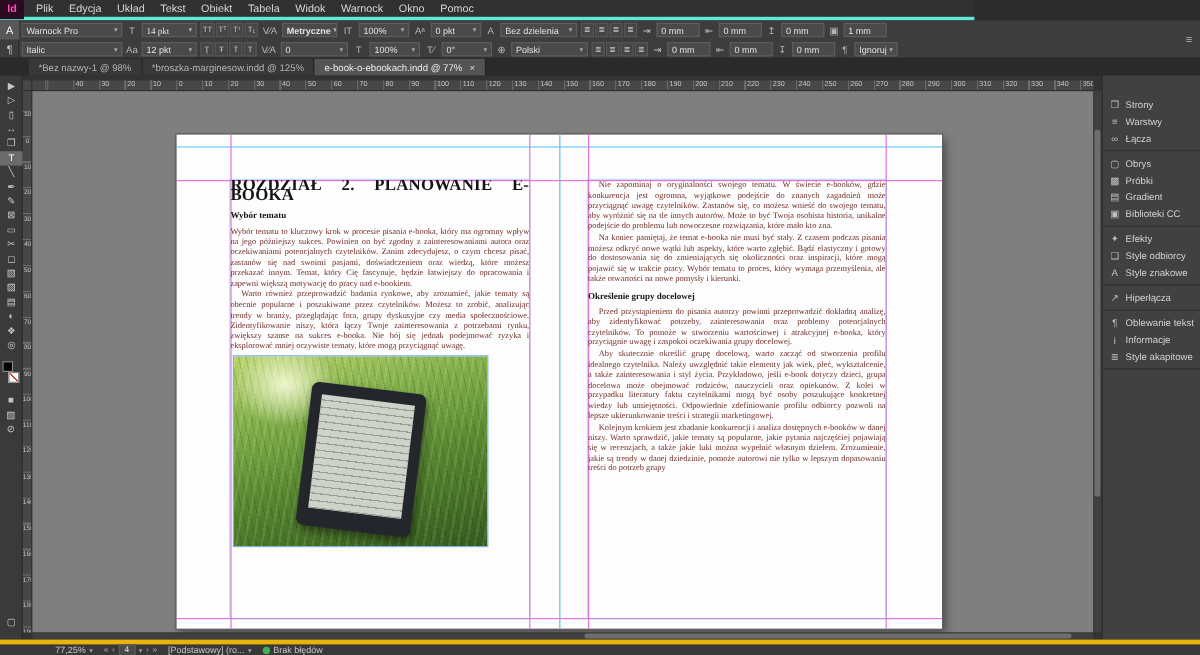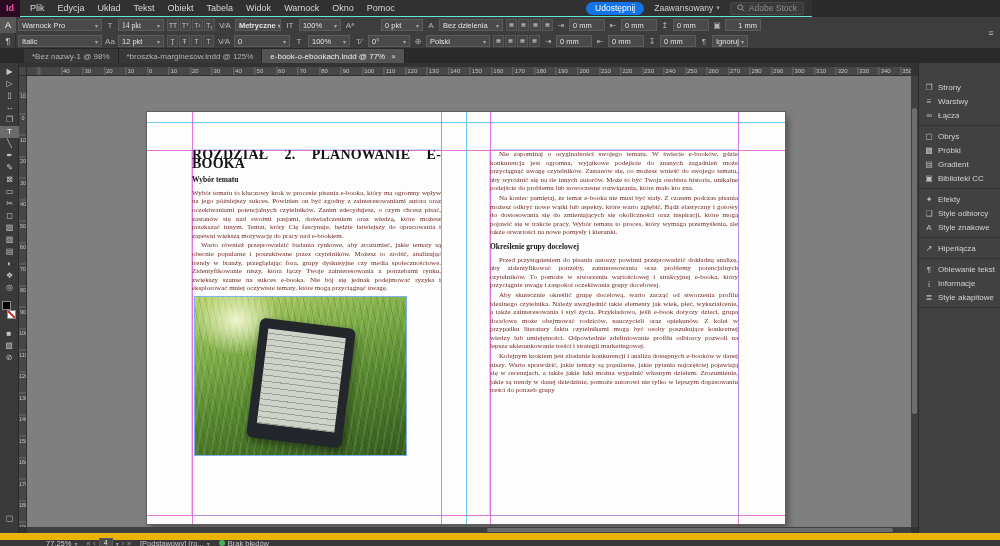--- a/index.html
+++ b/index.html
@@ -1,20 +1,20 @@
 <!DOCTYPE html>
 <html><head>
 <meta charset="utf-8">
 <style>
   *{box-sizing:border-box;margin:0;padding:0}
   html,body{width:1000px;height:546px;overflow:hidden;background:#222;font-family:"Liberation Sans",sans-serif}
   .app{position:relative;width:1000px;height:546px;background:#2b2b2b;overflow:hidden}
 
   
-  .menubar{position:absolute;left:0;top:0;width:812px;height:17px;background:#313131;display:flex;align-items:center;border-bottom:1px solid #5eead4}
+  .menubar{position:absolute;left:0;top:0;width:812px;height:17px;background:#313131;display:flex;align-items:center;border-bottom:3px solid #5eead4}
   .logo{width:20px;height:17px;background:#2b0a22;color:#ff4fae;font-weight:bold;font-size:9px;display:flex;align-items:center;justify-content:center}
   .menus{display:flex;gap:13px;padding-left:10px}
   .menu-item{font-size:9px;color:#d6d6d6;cursor:default}
   .mb-right{margin-left:auto;display:flex;align-items:center;gap:10px;padding-right:8px}
   .share{background:#1473e6;color:#fff;border:none;border-radius:8px;font-size:8.5px;height:13px;padding:0 9px;font-family:"Liberation Sans",sans-serif}
   .workspace{display:flex;align-items:center;gap:3px;font-size:8.5px;color:#cfcfcf}
   .chev{font-size:7px;color:#9a9a9a}
   .searchbox{display:flex;align-items:center;gap:4px;font-size:8.5px;color:#8f8f8f;background:#3a3a3a;border:1px solid #4a4a4a;height:13px;padding:0 6px;border-radius:2px}
   .mag svg{display:block}
 
@@ -93,21 +93,21 @@
   .hscroll{position:absolute;left:8px;right:7px;bottom:0;height:6px;background:#3f3f3f}
   .hscroll .thumb{position:absolute;top:1px;bottom:1px;left:52%;width:46%;background:#6d6d6d;border-radius:3px}
 
   .dock{position:absolute;right:0;top:0;width:82px;height:470px;background:#414141;border-left:1px solid #2b2b2b;padding-top:14px}
   .dock-group{border-bottom:1px solid #313131;padding:3px 0}
   .dock-item{display:flex;align-items:center;gap:4px;height:14px;padding:0 5px}
   .dock-ico{width:10px;font-size:8px;color:#c0c0c0;text-align:center;flex:none}
   .dock-label{font-size:8px;color:#d2d2d2;white-space:nowrap;overflow:hidden}
 
   
-  .statusbar{position:absolute;left:0;bottom:0;width:1000px;height:13px;background:#383838;border-top:7px solid #eab308;display:flex;align-items:center;gap:9px;padding-left:46px;font-size:7.5px;color:#c8c8c8}
+  .statusbar{position:absolute;left:0;bottom:0;width:1000px;height:13px;background:#383838;border-top:4px solid #eab308;display:flex;align-items:center;gap:9px;padding-left:46px;font-size:7.5px;color:#c8c8c8}
   .sb-group{display:flex;align-items:center;gap:3px;white-space:nowrap}
   .sb-arrow{font-size:6px;color:#9b9b9b}
   .navbtn{font-size:7px;color:#a9a9a9}
   .page-field{background:#4a4a4a;border:1px solid #5b5b5b;min-width:14px;text-align:center;height:10px;line-height:8px;font-size:7px;color:#e6e6e6;padding:0 3px}
   .okdot{width:6px;height:6px;border-radius:3px;background:#43b157;flex:none}
 </style>
 </head>
 <body>
 
 <div class="app">
@@ -119,36 +119,20 @@
         <div class="menu-item">Edycja</div>
         <div class="menu-item">Układ</div>
         <div class="menu-item">Tekst</div>
         <div class="menu-item">Obiekt</div>
         <div class="menu-item">Tabela</div>
         <div class="menu-item">Widok</div>
         <div class="menu-item">Warnock</div>
         <div class="menu-item">Okno</div>
         <div class="menu-item">Pomoc</div>
       </nav>
-    <div class="mb-right">
-      <button class="share">Udostępnij</button>
-      <div class="workspace">
-        <span>Zaawansowany</span>
-        <span class="chev">▾</span>
-      </div>
-      <div class="searchbox">
-        <span class="mag">
-          <svg width="8" height="8" viewBox="0 0 10 10">
-              <circle cx="4" cy="4" r="3" fill="none" stroke="#9a9a9a" stroke-width="1.2"></circle>
-              <line x1="6.2" y1="6.2" x2="9" y2="9" stroke="#9a9a9a" stroke-width="1.2"></line>
-            </svg>
-        </span>
-        <span class="ph">Adobe Stock</span>
-      </div>
-    </div>
   </header>
 
   <div class="controlbar">
     <div class="cb-toggles">
       <div class="cb-toggle active">A</div>
       <div class="cb-toggle">¶</div>
     </div>
     <div class="cb-row" id="cbrow1">
         <div class="cb-combo" style="width: 84px;">
           <span class="cb-val">Warnock Pro</span>
@@ -169,21 +153,21 @@
         <div class="cb-combo" style="width: 46px; font-weight: bold;">
           <span class="cb-val">Metryczne</span>
           <span class="cb-arrow">▾</span>
         </div>
         <span class="cb-ico" style="width: 12px;">IT</span>
         <div class="cb-combo" style="width: 42px;">
           <span class="cb-val">100%</span>
           <span class="cb-arrow">▾</span>
         </div>
         <span class="cb-ico" style="width: 12px;">Aᵃ</span>
-        <div class="cb-combo" style="width: 42px; margin-left: 22px;">
+        <div class="cb-combo" style="width: 42px;">
           <span class="cb-val">0 pkt</span>
           <span class="cb-arrow">▾</span>
         </div>
         <span class="cb-ico" style="width: 10px;">A</span>
         <div class="cb-combo" style="width: 64px;">
           <span class="cb-val">Bez dzielenia</span>
           <span class="cb-arrow">▾</span>
         </div>
         <div class="cb-btns">
           <span class="cb-btn">≣</span>
@@ -197,21 +181,21 @@
         </div>
         <span class="cb-ico" style="width: 10px;">⇤</span>
         <div class="cb-field" style="width: 36px;">
           <span class="cb-val">0 mm</span>
         </div>
         <span class="cb-ico" style="width: 10px;">↥</span>
         <div class="cb-field" style="width: 36px;">
           <span class="cb-val">0 mm</span>
         </div>
         <span class="cb-ico" style="width: 10px;">▣</span>
-        <div class="cb-field" style="width: 36px; justify-content: flex-end;">
+        <div class="cb-field" style="width: 36px;">
           <span class="cb-val">1 mm</span>
         </div>
       </div>
     <div class="cb-row" id="cbrow2">
         <div class="cb-combo" style="width: 84px;">
           <span class="cb-val">Italic</span>
           <span class="cb-arrow">▾</span>
         </div>
         <span class="cb-ico" style="width: 10px;">Aa</span>
         <div class="cb-combo" style="width: 46px;">

